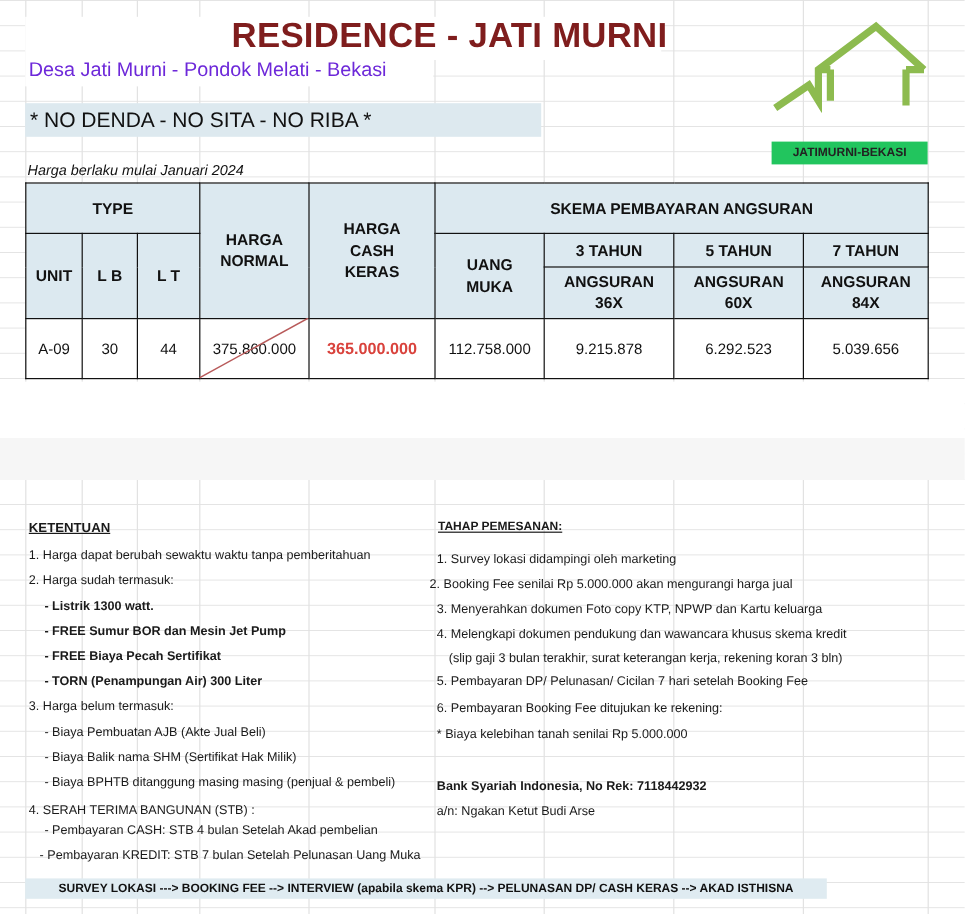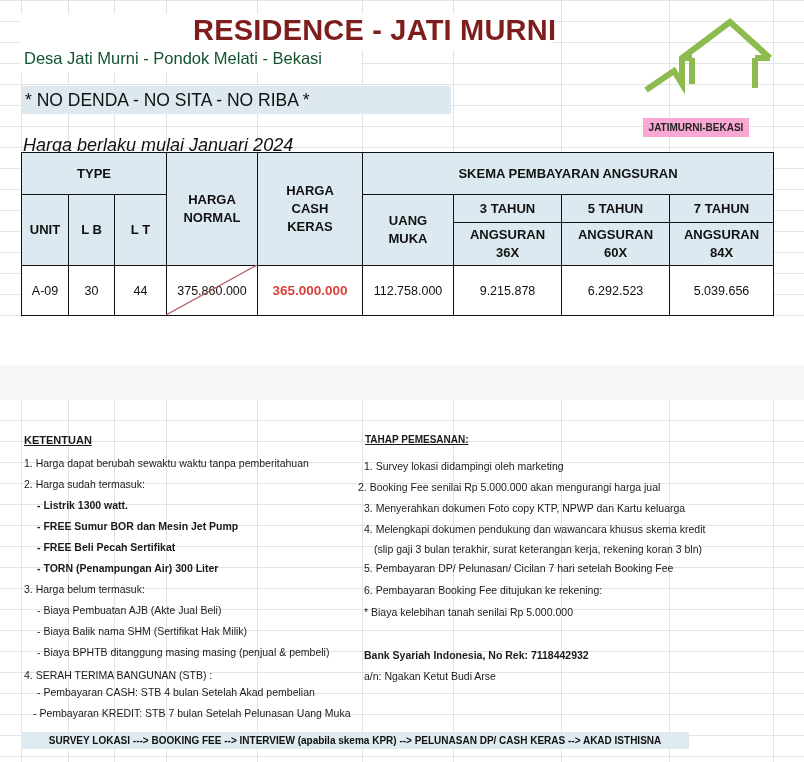--- a/index.html
+++ b/index.html
@@ -4,25 +4,25 @@
 <style>
   html,body{margin:0;padding:0;}
   body{width:804px;height:762px;position:relative;overflow:hidden;background:#ffffff;font-family:"Liberation Sans",sans-serif;color:#111;}
   .grid{position:absolute;left:0;top:0;width:804px;height:762px;
     background-image:linear-gradient(#e4e4e4 1px,transparent 1px);
     background-size:100% 21px;}
   .vline{position:absolute;top:0;width:1px;background:#e2e2e2;}
   .gap{position:absolute;left:0;top:318px;width:804px;height:82px;background:#ffffff;}
   .gap2{position:absolute;left:0;top:365px;width:804px;height:35px;background:#f6f6f6;}
   .title{position:absolute;left:193px;top:14px;font-size:29px;font-weight:bold;letter-spacing:0.2px;color:#7f1d1d;white-space:nowrap;}
-  .subtitle{position:absolute;left:24px;top:49px;font-size:16.5px;color:#14532d;white-space:nowrap;}
+  .subtitle{position:absolute;left:24px;top:49px;font-size:16.5px;color:#6d28d9;white-space:nowrap;}
   .banner{position:absolute;left:21px;top:86px;width:430px;height:28px;background:#dde9ef;}
   .banner span{position:absolute;left:4px;top:4px;font-size:17.5px;font-weight:normal;white-space:nowrap;}
-  .tag{position:absolute;left:643px;top:118px;width:106px;height:19px;background:#f9a8d4;text-align:center;font-size:10px;font-weight:bold;line-height:19px;color:#222;}
-  .validity{position:absolute;left:23px;top:135px;font-size:18px;font-style:italic;white-space:nowrap;}
+  .tag{position:absolute;left:643px;top:118px;width:130px;height:19px;background:#22c55e;text-align:center;font-size:10px;font-weight:bold;line-height:19px;color:#222;}
+  .validity{position:absolute;left:23px;top:135px;font-size:12px;font-style:italic;white-space:nowrap;}
   .logo{position:absolute;left:640px;top:14px;width:140px;height:80px;}
   table.price{position:absolute;left:21px;top:152px;border-collapse:collapse;table-layout:fixed;}
   table.price td{border:1.5px solid #111;text-align:center;vertical-align:middle;font-size:12.5px;padding:0;margin-top:30px;}
   table.price td.h{background:#dce9f0;font-weight:bold;font-size:13px;line-height:18px;}
   table.price tr.r1 td{height:41px;}
   table.price tr.r2 td{height:27px;}
   table.price tr.r3 td{height:42px;}
   table.price tr.rd td{height:49px;background:#fff;}
   .strike{position:absolute;left:166px;top:265px;width:91px;height:50px;pointer-events:none;}
   .cash{color:#d9423c;font-weight:bold;font-size:13.5px !important;}
@@ -128,21 +128,21 @@
 
 <div class="gap"></div>
 <div class="gap2"></div>
 
 <div style="position:absolute;left:21px;top:432px;width:340px;height:290px;background:#fff;opacity:0"></div>
 <div class="sec u" style="left:24px;top:434px">KETENTUAN</div>
 <div class="sec" style="left:24px;top:457px">1. Harga dapat berubah sewaktu waktu tanpa pemberitahuan</div>
 <div class="sec" style="left:24px;top:478px">2. Harga sudah termasuk:</div>
 <div class="sec bold" style="left:37px;top:499px">- Listrik 1300 watt.</div>
 <div class="sec bold" style="left:37px;top:520px">- FREE Sumur BOR dan Mesin Jet Pump</div>
-<div class="sec bold" style="left:37px;top:541px">- FREE Beli Pecah Sertifikat</div>
+<div class="sec bold" style="left:37px;top:541px">- FREE Biaya Pecah Sertifikat</div>
 <div class="sec bold" style="left:37px;top:562px">- TORN (Penampungan Air) 300 Liter</div>
 <div class="sec" style="left:24px;top:583px">3. Harga belum termasuk:</div>
 <div class="sec" style="left:37px;top:604px">- Biaya Pembuatan AJB (Akte Jual Beli)</div>
 <div class="sec" style="left:37px;top:625px">- Biaya Balik nama SHM (Sertifikat Hak Milik)</div>
 <div class="sec" style="left:37px;top:646px">- Biaya BPHTB ditanggung masing masing (penjual &amp; pembeli)</div>
 <div class="sec" style="left:24px;top:669px">4. SERAH TERIMA BANGUNAN (STB) :</div>
 <div class="sec" style="left:37px;top:686px">- Pembayaran CASH: STB 4 bulan Setelah Akad pembelian</div>
 <div class="sec" style="left:33px;top:707px">- Pembayaran KREDIT: STB 7 bulan Setelah Pelunasan Uang Muka</div>
 
 <div class="sec u" style="left:365px;top:434px;font-size:10px">TAHAP PEMESANAN:</div>

